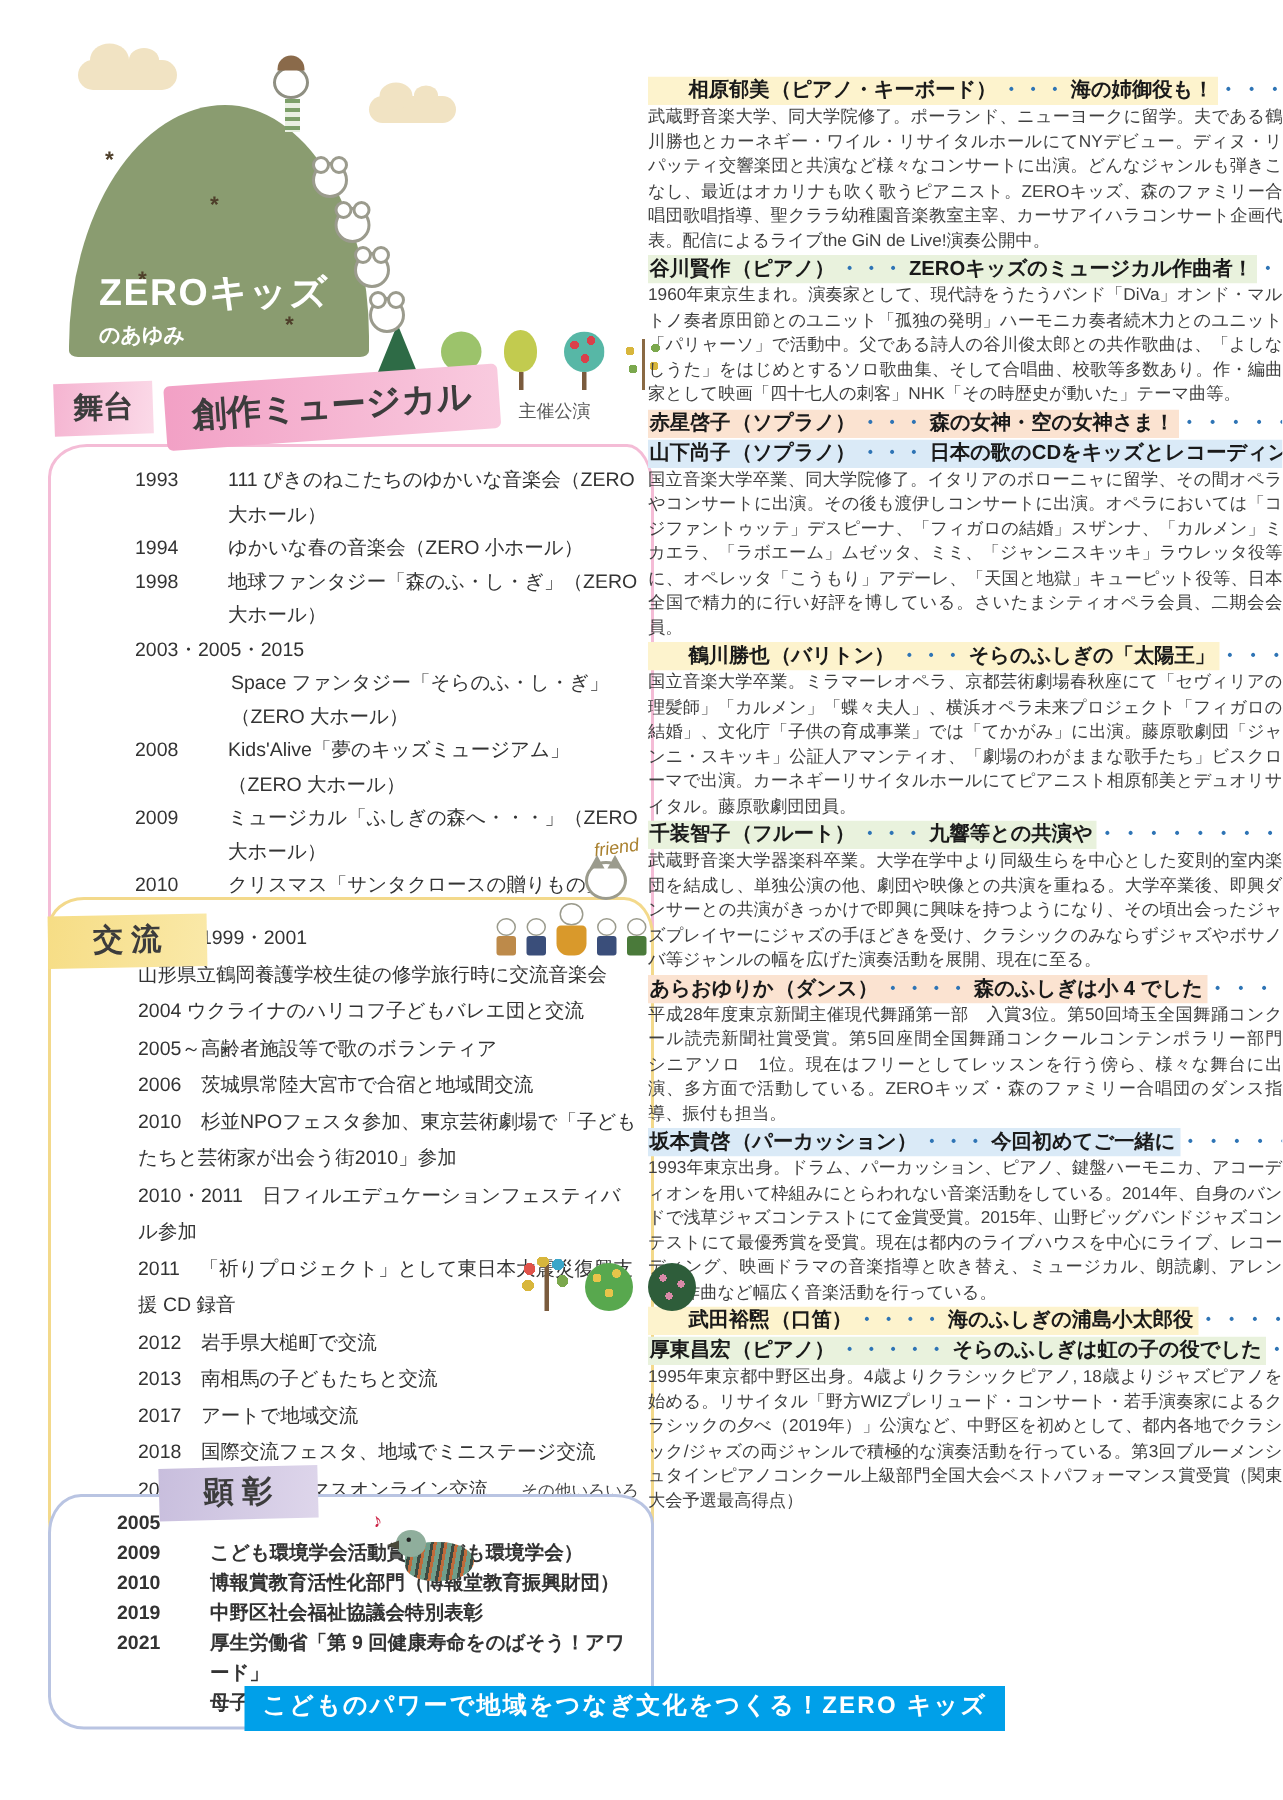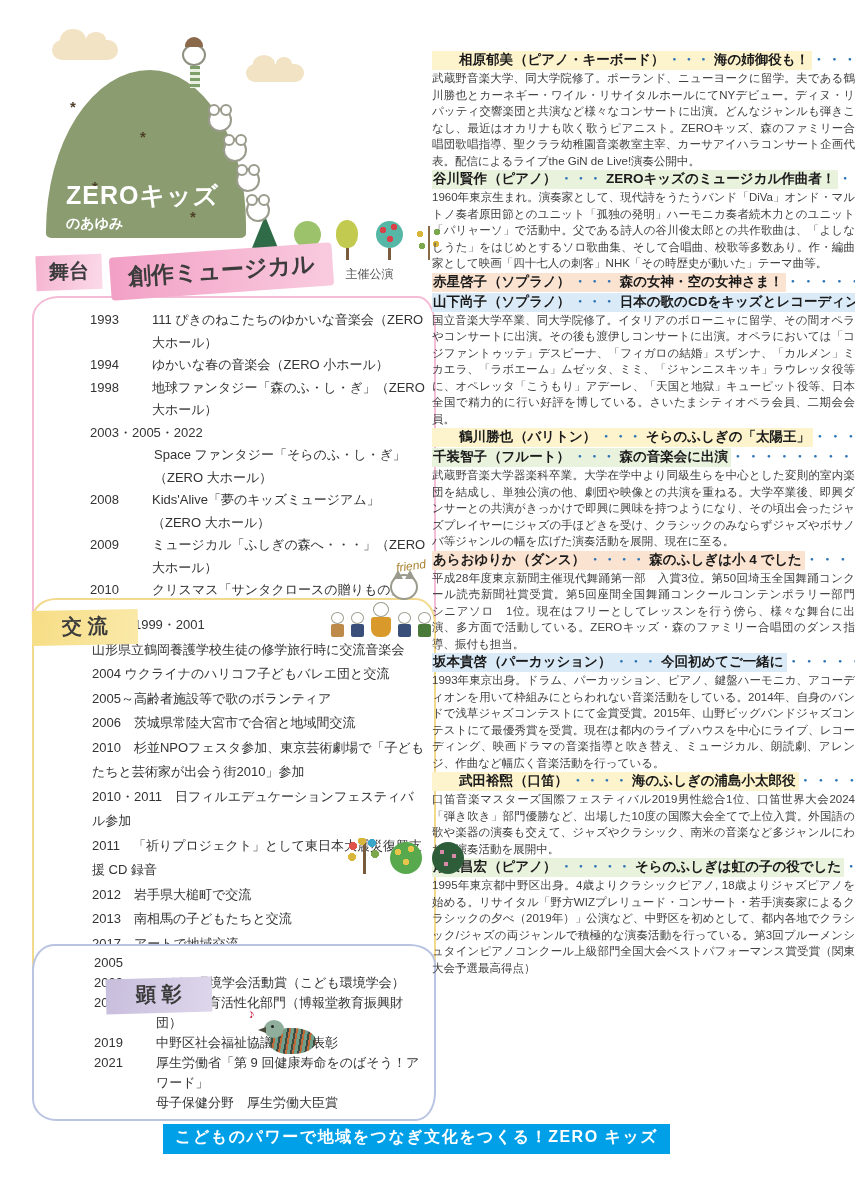--- a/index.html
+++ b/index.html
@@ -132,23 +132,23 @@
       #58a84e; }
   .dark-tree { width:32px; height:32px; border-radius:50%; background:
       radial-gradient(circle 2.5px at 10px 10px,#d88aa8 98%, transparent),
       radial-gradient(circle 2.5px at 22px 14px,#d88aa8 98%, transparent),
       radial-gradient(circle 2.5px at 14px 22px,#d88aa8 98%, transparent),
       #2e5d3a; }
 
   .honors-label { position:absolute; left:76px; top:978px; z-index:2;
                   background:linear-gradient(100deg,#c8bedd,#ded6eb); padding:3px 30px 5px;
                   font-size:20px; transform:rotate(-1.5deg); }
-  .honors-box { top:944px; border:2px solid var(--box-purple,#b9c4e2);
+  .honors-box { top:996px; border:2px solid var(--box-purple,#b9c4e2);
                 border-radius:22px 26px 20px 24px / 26px 20px 28px 22px;
-                padding:7px 8px 6px 60px; }
+                padding:7px 8px 6px 44px;font-weight:bold; }
   .hrow { display:flex; line-height:20px; font-size:13px; color:#333; }
   .hrow .yr { min-width:52px; margin-right:10px; flex-shrink:0; }
 
   .bird { position:absolute; left:226px; top:1016px; z-index:3; width:70px; height:44px; }
   .bird .b-body { position:absolute; left:14px; top:12px; width:46px; height:26px;
       background:repeating-linear-gradient(100deg,#6f9e8a 0 3px,#3c4a42 3px 5px,#c06a3a 5px 7px);
       border-radius:45% 55% 55% 45%; }
   .bird .b-head { position:absolute; left:8px; top:4px; width:20px; height:18px;
       background:#8fae9c; border-radius:50%; }
   .bird .b-eye { position:absolute; left:15px; top:9px; width:3px; height:3px;
@@ -247,21 +247,21 @@
         </div>
       <div class="srow">
           <span class="yr">1994</span>
           <span class="tx">ゆかいな春の音楽会（ZERO 小ホール）</span>
         </div>
       <div class="srow">
           <span class="yr">1998</span>
           <span class="tx">地球ファンタジー「森のふ・し・ぎ」（ZERO 大ホール）</span>
         </div>
       <div class="srow">
-          <span class="yr">2003・2005・2022</span>
+          <span class="yr">2003・2005・2015</span>
           <span class="tx"></span>
         </div>
       <div class="srow indent">
           <span class="tx">Space ファンタジー「そらのふ・し・ぎ」（ZERO 大ホール）</span>
         </div>
       <div class="srow">
           <span class="yr">2008</span>
           <span class="tx">Kids'Alive「夢のキッズミュージアム」（ZERO 大ホール）</span>
         </div>
       <div class="srow">
@@ -440,29 +440,30 @@
     <section class="profile">
       <div class="p-head">
         <span class="p-hl hl-yellow">
           <span class="p-name">鶴川勝也</span>
           <span class="p-role">（バリトン）</span>
           <span class="p-dots">・・・</span>
           <span class="p-tag">そらのふしぎの「太陽王」</span>
         </span>
         <span class="p-leader">・・・・・・・・・・・・・・・・・・・・・・・・・・・・・・・・・・・・・・・・</span>
       </div>
+      <p class="p-body">国立音楽大学卒業。ミラマーレオペラ、京都芸術劇場春秋座にて「セヴィリアの理髪師」「カルメン」「蝶々夫人」、横浜オペラ未来プロジェクト「フィガロの結婚」、文化庁「子供の育成事業」では「てかがみ」に出演。藤原歌劇団「ジャンニ・スキッキ」公証人アマンティオ、「劇場のわがままな歌手たち」ビスクローマで出演。カーネギーリサイタルホールにてピアニスト相原郁美とデュオリサイタル。藤原歌劇団団員。</p>
     </section>
 
     <section class="profile">
       <div class="p-head">
         <span class="p-hl hl-green">
           <span class="p-name">千装智子</span>
           <span class="p-role">（フルート）</span>
           <span class="p-dots">・・・</span>
-          <span class="p-tag">森の音楽会に出演</span>
+          <span class="p-tag">九響等との共演や</span>
         </span>
         <span class="p-leader">・・・・・・・・・・・・・・・・・・・・・・・・・・・・・・・・・・・・・・・・</span>
       </div>
       <p class="p-body">武蔵野音楽大学器楽科卒業。大学在学中より同級生らを中心とした変則的室内楽団を結成し、単独公演の他、劇団や映像との共演を重ねる。大学卒業後、即興ダンサーとの共演がきっかけで即興に興味を持つようになり、その頃出会ったジャズプレイヤーにジャズの手ほどきを受け、クラシックのみならずジャズやボサノバ等ジャンルの幅を広げた演奏活動を展開、現在に至る。</p>
     </section>
 
     <section class="profile">
       <div class="p-head">
         <span class="p-hl hl-peach">
           <span class="p-name">あらおゆりか</span>
@@ -491,21 +492,20 @@
     <section class="profile">
       <div class="p-head">
         <span class="p-hl hl-yellow">
           <span class="p-name">武田裕煕</span>
           <span class="p-role">（口笛）</span>
           <span class="p-dots">・・・・</span>
           <span class="p-tag">海のふしぎの浦島小太郎役</span>
         </span>
         <span class="p-leader">・・・・・・・・・・・・・・・・・・・・・・・・・・・・・・・・・・・・・・・・</span>
       </div>
-      <p class="p-body">口笛音楽マスターズ国際フェスティバル2019男性総合1位、口笛世界大会2024「弾き吹き」部門優勝など、出場した10度の国際大会全てで上位入賞。外国語の歌や楽器の演奏も交えて、ジャズやクラシック、南米の音楽など多ジャンルにわたる演奏活動を展開中。</p>
     </section>
 
     <section class="profile">
       <div class="p-head">
         <span class="p-hl hl-green">
           <span class="p-name">厚東昌宏</span>
           <span class="p-role">（ピアノ）</span>
           <span class="p-dots">・・・・・</span>
           <span class="p-tag">そらのふしぎは虹の子の役でした</span>
         </span>

